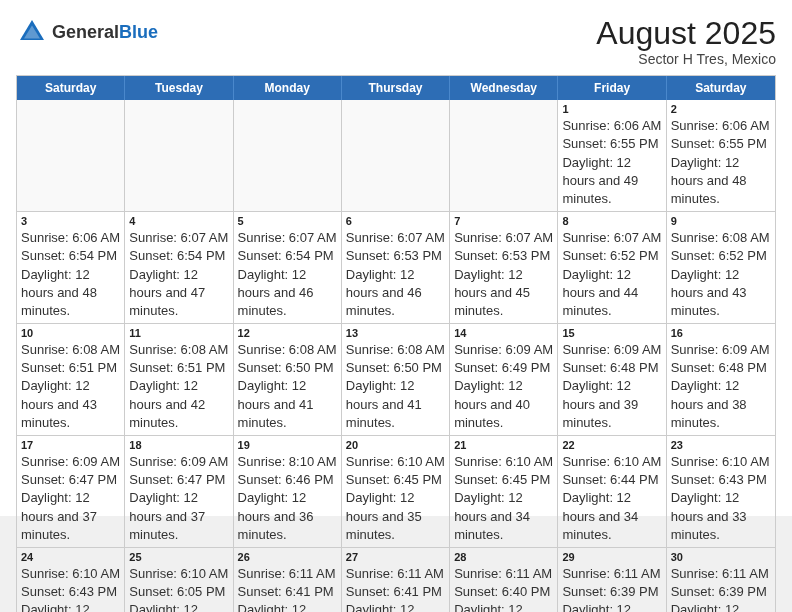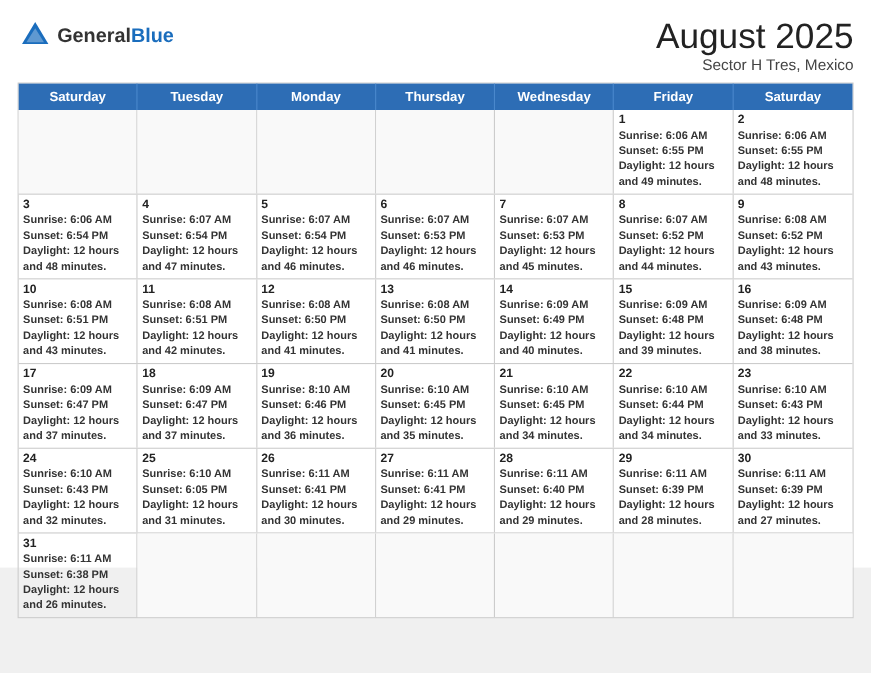--- a/index.html
+++ b/index.html
@@ -97,24 +97,23 @@
     .cal-cell:last-child { border-right: none; }
     .cal-cell.empty { background: #f9f9f9; }
     .day-num {
       font-size: 11px;
       font-weight: bold;
       color: #222;
       display: block;
       margin-bottom: 2px;
     }
     .day-info {
-      font-size: 10px;
+      font-size: 13px;
       color: #333;
       line-height: 1.4;
-      font-weight: bold;
     }
   </style>
 </head>
 <body>
 
 <div class="page">
   <div class="header">
     <div class="logo">
       <svg class="logo-icon" viewBox="0 0 40 40">
         <polygon points="20,5 35,30 5,30" fill="#1a6dbd"></polygon>

